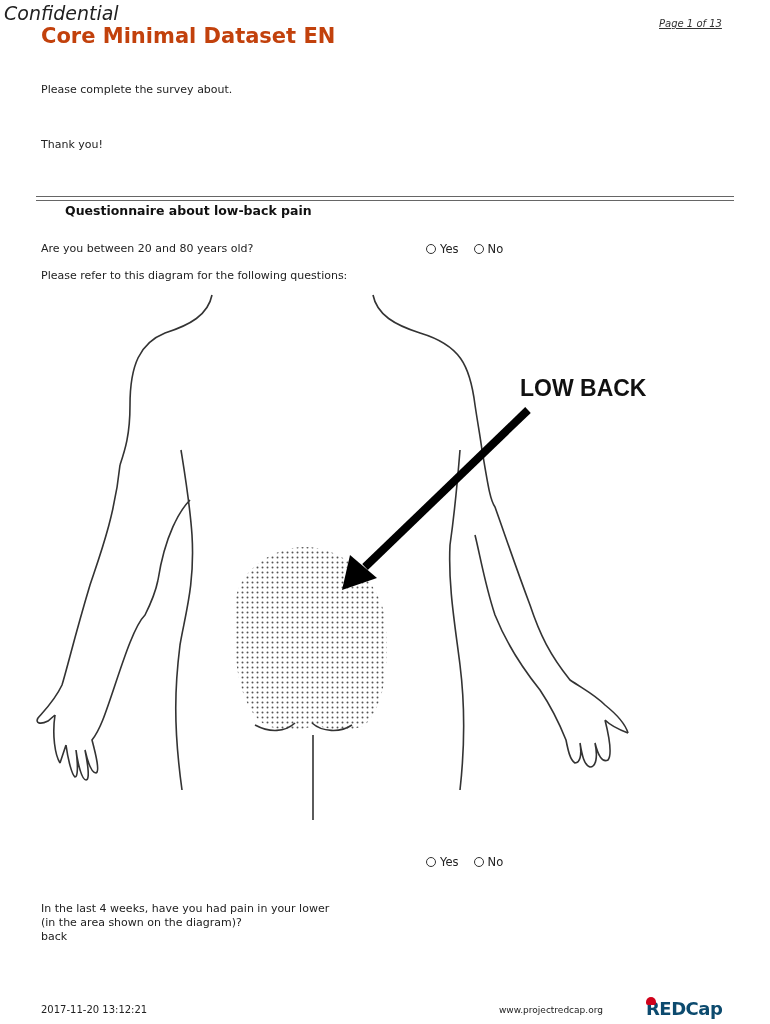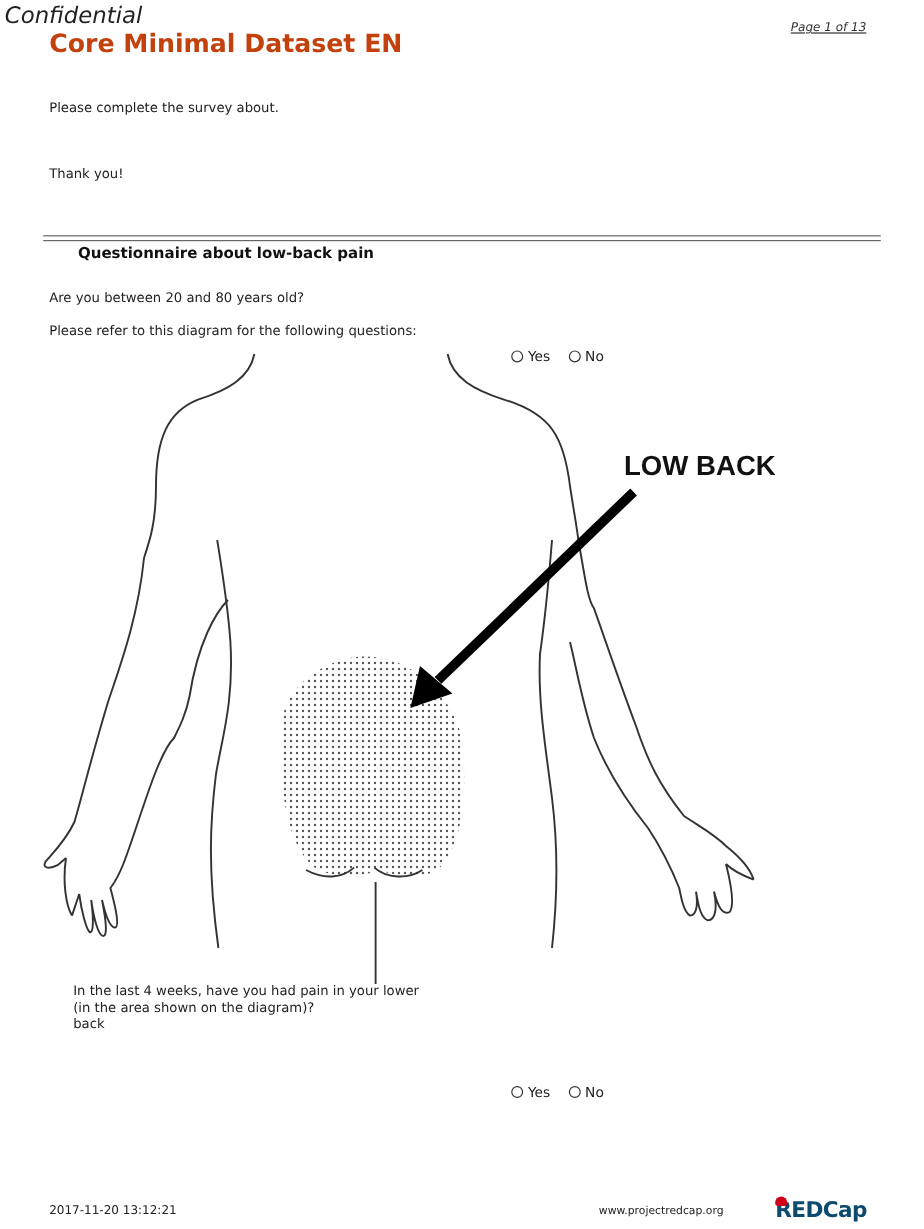--- a/index.html
+++ b/index.html
@@ -12,25 +12,25 @@
   .body-text { font-size: 11px; color: #222; }
   .intro1 { left: 41px; top: 83px; }
   .intro2 { left: 41px; top: 138px; }
   .divider { left: 36px; width: 698px; height: 0; border-top: 1px solid #666; }
   .div1 { top: 196px; }
   .div2 { top: 200px; }
   .section-title { left: 41px; top: 203px; font-size: 12.5px; font-weight: bold; color: #111; margin-left: 24px; }
   .q1 { left: 41px; top: 242px; }
   .refer { left: 41px; top: 269px; }
   .radio-group { display: flex; align-items: center; font-size: 11.5px; color: #222; }
-  .radio { display: flex; align-items: center; margin-right: 15px; cursor: pointer; margin-top: 48px; }
+  .radio { display: flex; align-items: center; margin-right: 15px; cursor: pointer; }
   .radio-circle { width: 10px; height: 10px; border: 1.2px solid #333; border-radius: 50%; margin-right: 4px; box-sizing: border-box; }
   .rg1 { left: 426px; top: 242px; }
   .rg2 { left: 426px; top: 855px; }
-  .q2 { left: 41px; top: 819px; width: 330px; line-height: 14px; margin-left: 20px; }
+  .q2 { left: 41px; top: 902px; width: 330px; line-height: 14px; }
   .diagram { left: 30px; top: 285px; width: 640px; height: 545px; }
   .footer-date { left: 41px; top: 1004px; font-size: 10px; color: #222; }
   .footer-url { left: 499px; top: 1005px; font-size: 9px; color: #222; }
   .redcap { left: 646px; top: 998px; font-size: 18px; font-weight: bold; color: #0c4a6e; letter-spacing: -0.5px; }
   .redcap-hat { position: absolute; left: 0px; top: -1px; width: 10px; height: 8px; background: #d0021b; border-radius: 5px 5px 2px 2px; }
 </style>
 </head>
 <body>
 
 <div class="abs confidential">Confidential</div>

